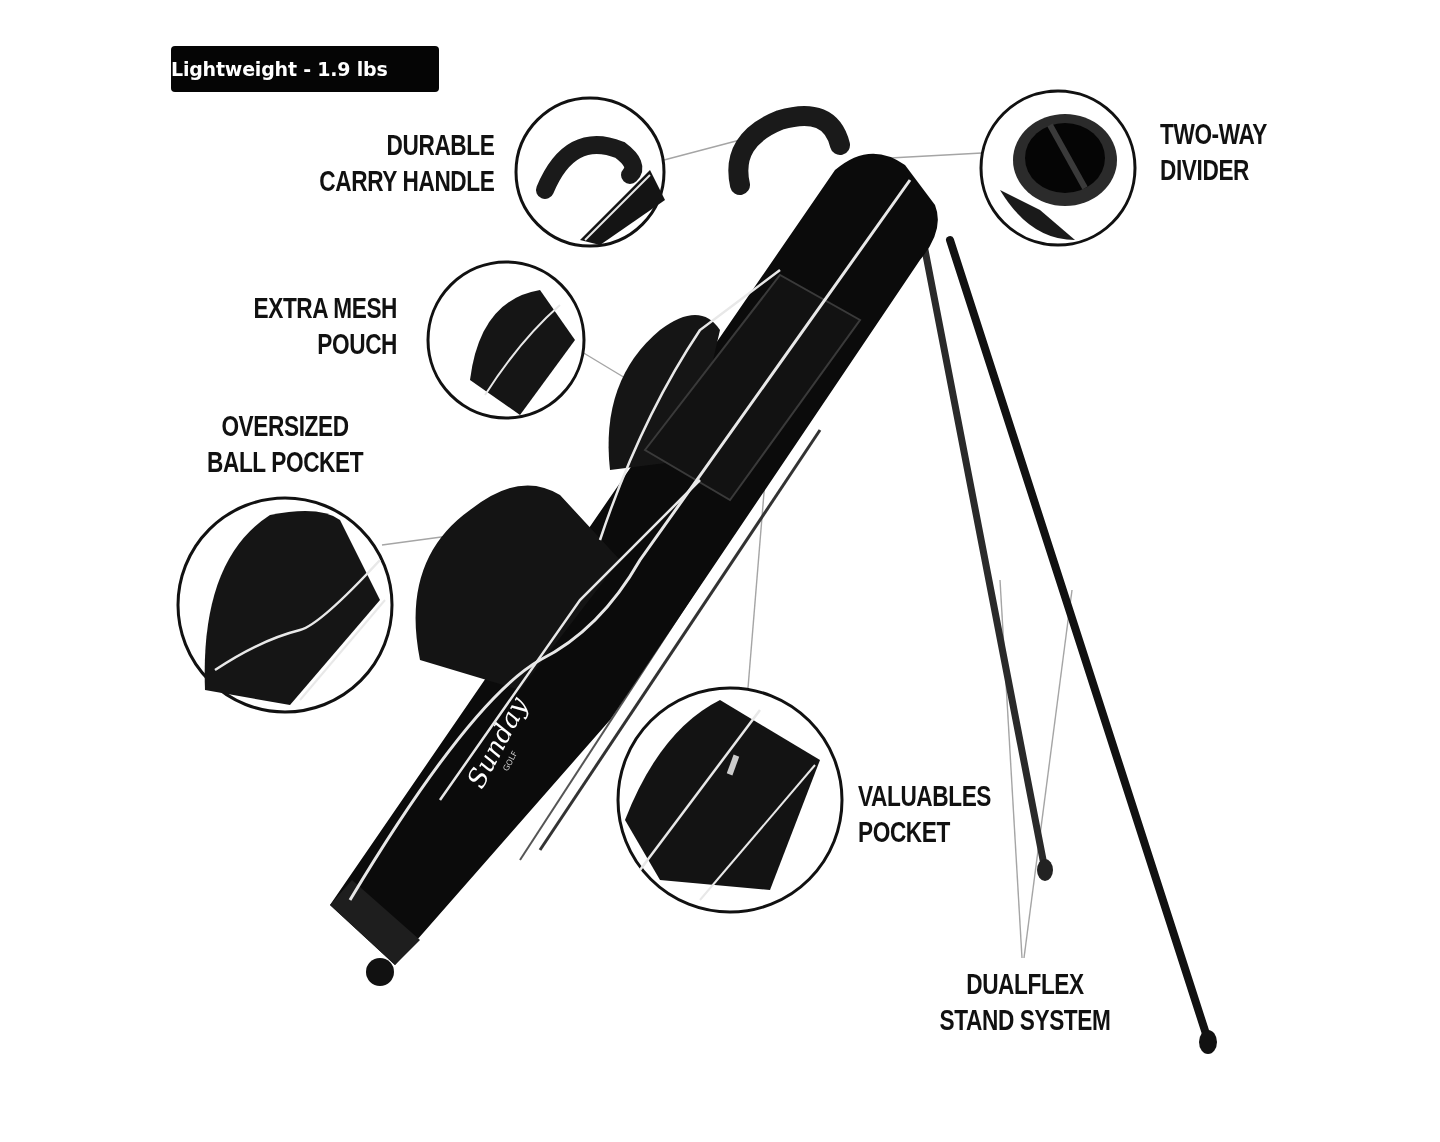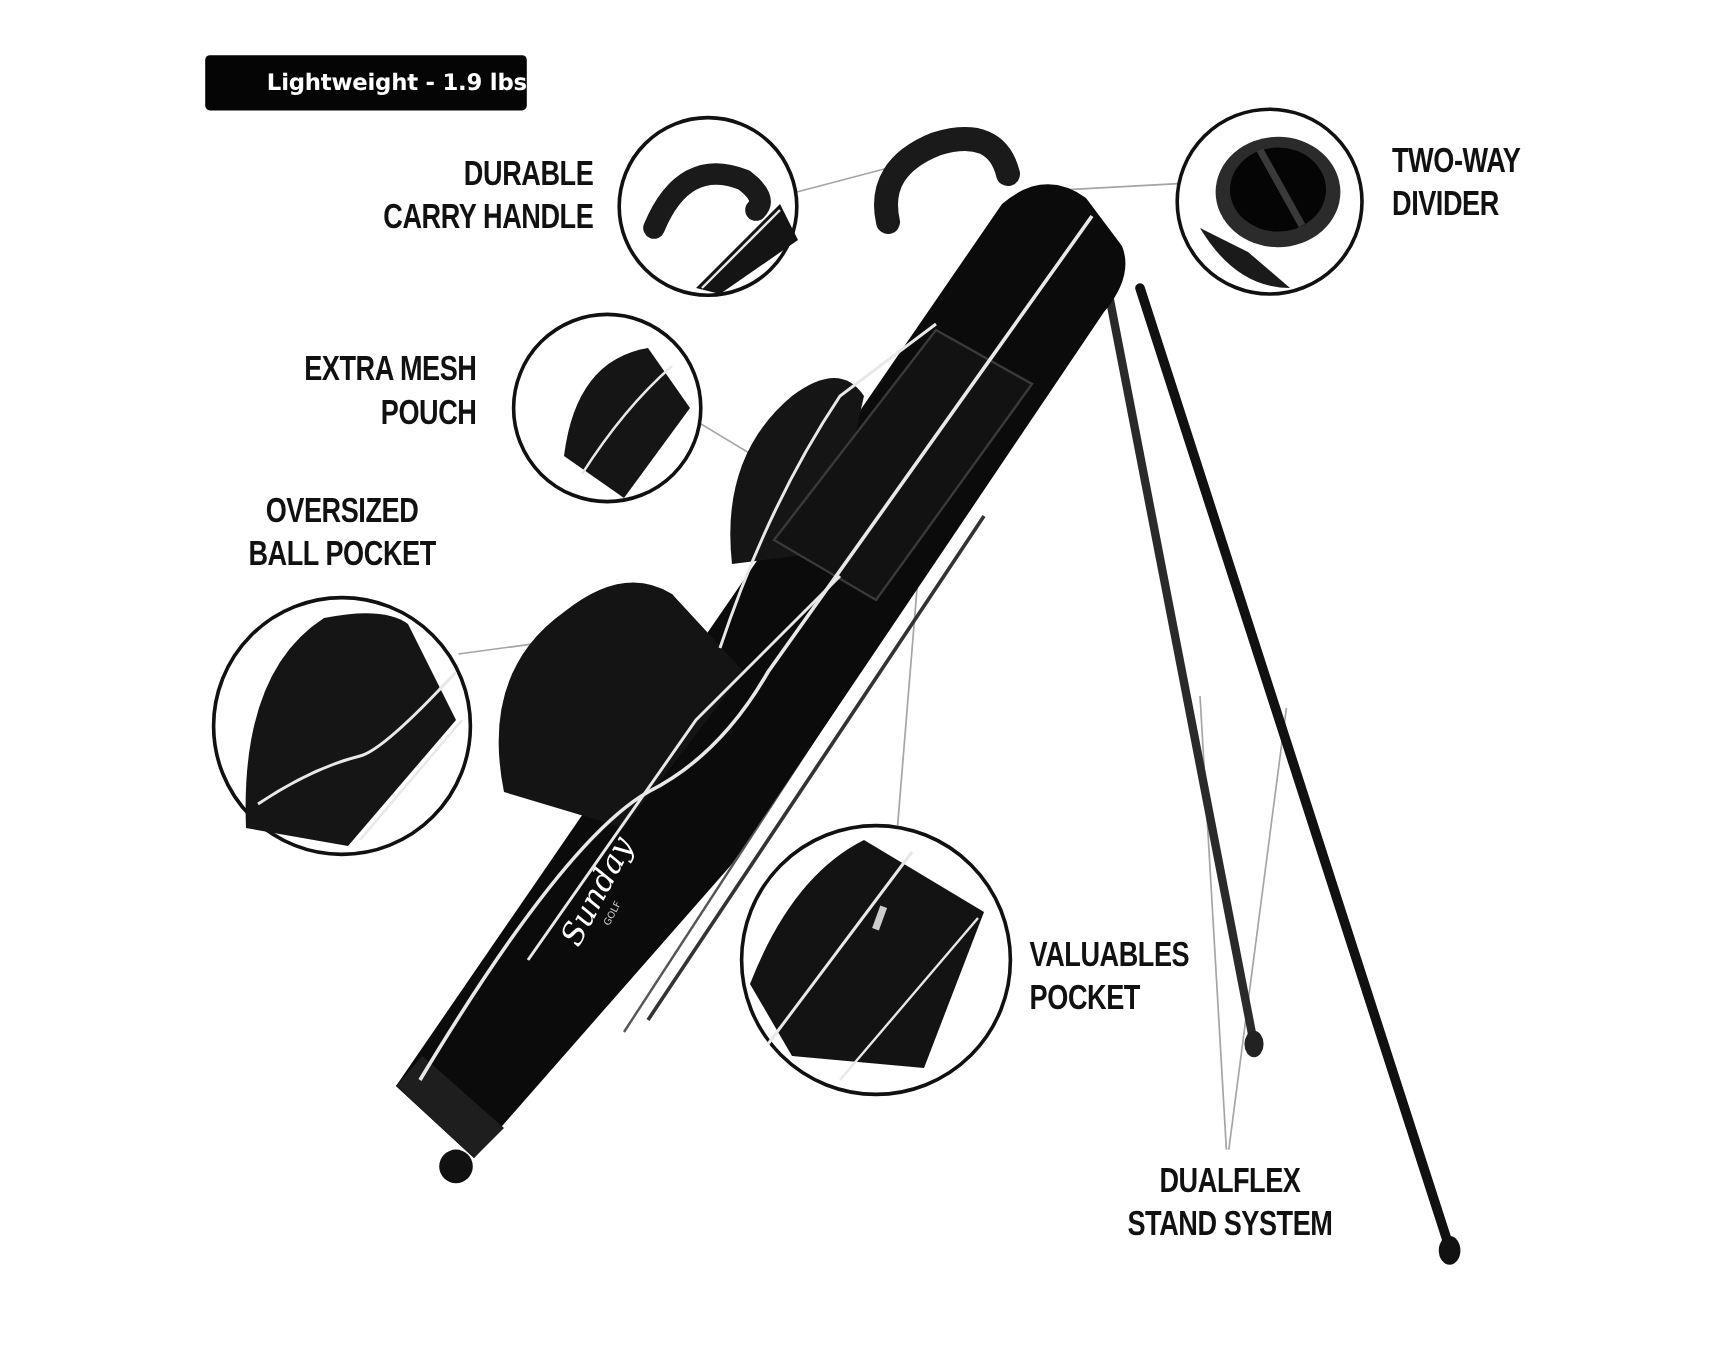--- a/index.html
+++ b/index.html
@@ -1,21 +1,21 @@
 <!DOCTYPE html>
 <html><head>
 <meta charset="utf-8">
 <style>
   html, body { margin: 0; padding: 0; background: #ffffff; }
   body { width: 1440px; height: 1142px; position: relative; overflow: hidden; font-family: "Liberation Sans", sans-serif; }
   .badge {
     position: absolute; left: 171px; top: 46px; width: 268px; height: 46px;
     background: #050505; border-radius: 4px; color: #ffffff;
     font-family: "DejaVu Sans", sans-serif; font-weight: bold; font-size: 19px;
-    display: flex; align-items: center; justify-content: flex-end; letter-spacing: -0.2px;
+    display: flex; align-items: center; justify-content: flex-start; letter-spacing: -0.2px;
   }
   .label {
     position: absolute; color: #111111;
     font-family: "Liberation Sans", sans-serif; font-weight: bold;
     font-size: 29px; line-height: 36px; letter-spacing: -0.5px;
     transform: scaleX(0.78); white-space: nowrap;
   }
   .label .line { display: block; }
   .label.right { text-align: right; transform-origin: right center; }
   .label.left { text-align: left; transform-origin: left center; }

